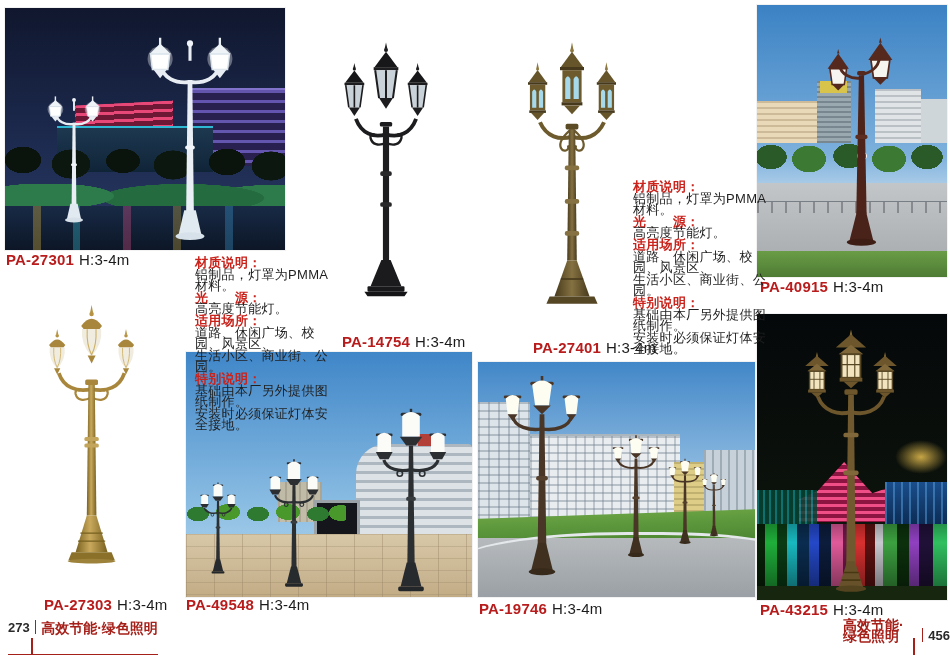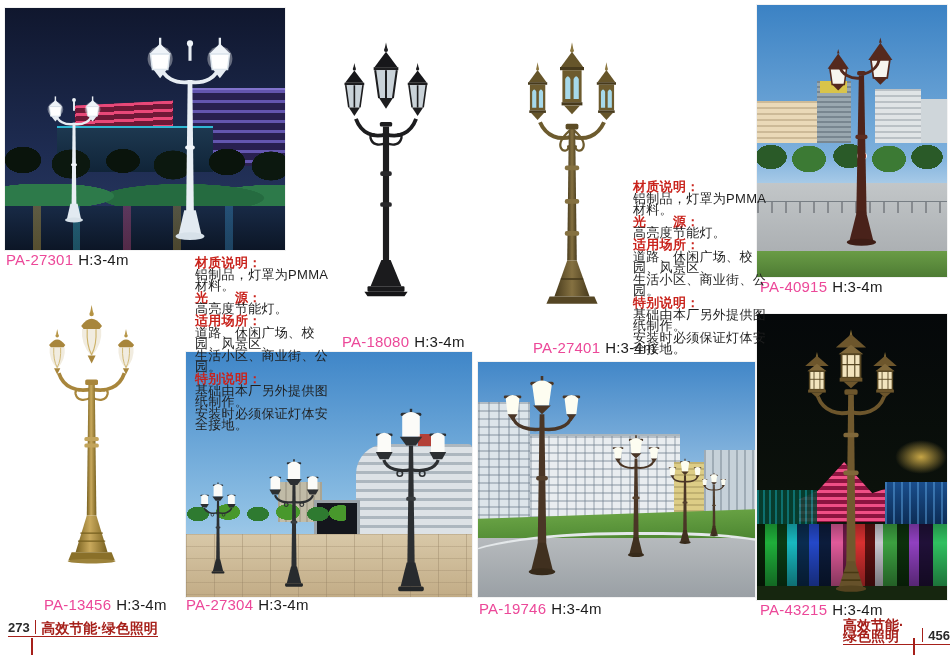--- a/index.html
+++ b/index.html
@@ -2,25 +2,25 @@
 <html><head>
 <meta charset="utf-8">
 <style>
   *{margin:0;padding:0;box-sizing:border-box}
   html,body{width:950px;height:655px;background:#ffffff;overflow:hidden}
   body{position:relative;font-family:"Liberation Sans","DejaVu Sans",sans-serif}
   .photo{position:absolute;overflow:hidden;box-shadow:0 0 0 1px rgba(0,0,0,.05)}
   .layer{position:absolute}
   .lampsvg{position:absolute}
   .plabel{position:absolute;font-size:15px;white-space:nowrap;letter-spacing:.2px}
-  .plabel .model{color:#ec4899;font-weight:normal}
+  .plabel .model{color:#b91c1c;font-weight:bold}
   .plabel .hval{color:#1c1c1c;margin-left:5px}
   .spec{position:absolute;width:142px;font-size:13px;line-height:11.6px;color:#1f1f1f;letter-spacing:.3px}
   .spec .h{color:#c9231c;font-weight:bold}
-  .footer{position:absolute;display:flex;align-items:flex-end;gap:5px;border-bottom:1.5px solid #a6201a;padding-bottom:2px}
+  .footer{position:absolute;display:flex;align-items:flex-end;gap:5px;border-bottom:1.5px solid #a6201a;padding-bottom:20px}
   .pgnum{font-size:13px;font-weight:bold;color:#2a2a2a;line-height:13px}
   .fslogan{font-size:14px;font-weight:bold;color:#a6201a;line-height:11px}
   .fdiv{width:1.5px;height:14px;background:#a6201a}
   .fline{position:absolute;width:1.5px;background:#a6201a}
 
   
   #p27301{left:5px;top:8px;width:280px;height:242px}
   #p27301 .n-sky{inset:0;background:linear-gradient(#10172e,#1e2c52 60%,#2a3a62)}
   #p27301 .n-bldg-right{left:183px;top:80px;width:97px;height:78px;border-top:2px solid #8a7ad8;
     background:repeating-linear-gradient(180deg,#6a5ab8 0 3px,#2a2050 3px 10px);opacity:.92}
@@ -418,33 +418,33 @@
     <polygon points="51,246 59,246 68,274 42,274" fill="#66512a"></polygon>
     <path d="M47,258 L63,258 M45,266 L65,266" stroke="#473813" stroke-width="1.6"></path>
     <ellipse cx="55" cy="275" rx="16" ry="3.4" fill="#54431f"></ellipse>
   </svg>
 </div>
 
 <div class="plabel" style="left:6px;top:251px">
   <span class="model">PA-27301</span><span class="hval">H:3-4m</span>
 </div>
 <div class="plabel" style="left:342px;top:333px">
-  <span class="model">PA-18080</span><span class="hval">H:3-4m</span>
+  <span class="model">PA-14754</span><span class="hval">H:3-4m</span>
 </div>
 <div class="plabel" style="left:533px;top:339px">
   <span class="model">PA-27401</span><span class="hval">H:3-4m</span>
 </div>
 <div class="plabel" style="left:760px;top:278px">
   <span class="model">PA-40915</span><span class="hval">H:3-4m</span>
 </div>
 <div class="plabel" style="left:44px;top:596px">
-  <span class="model">PA-13456</span><span class="hval">H:3-4m</span>
+  <span class="model">PA-27303</span><span class="hval">H:3-4m</span>
 </div>
 <div class="plabel" style="left:186px;top:596px">
-  <span class="model">PA-27304</span><span class="hval">H:3-4m</span>
+  <span class="model">PA-49548</span><span class="hval">H:3-4m</span>
 </div>
 <div class="plabel" style="left:479px;top:600px">
   <span class="model">PA-19746</span><span class="hval">H:3-4m</span>
 </div>
 <div class="plabel" style="left:760px;top:601px">
   <span class="model">PA-43215</span><span class="hval">H:3-4m</span>
 </div>
 
 <div class="spec" style="left:195px;top:257px">
   <div class="h">材质说明：</div>

